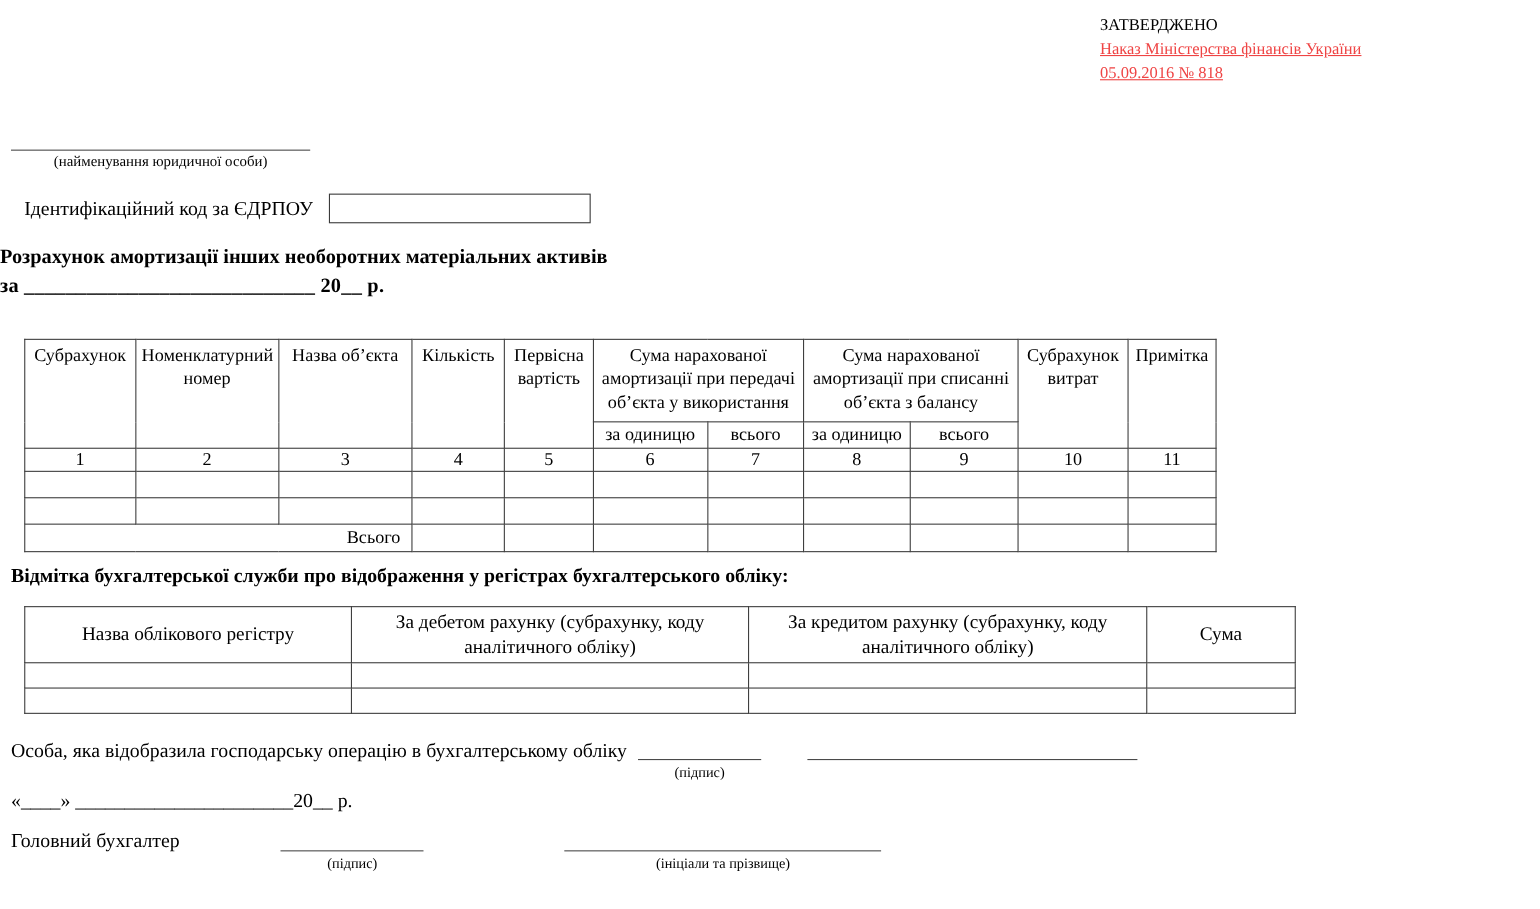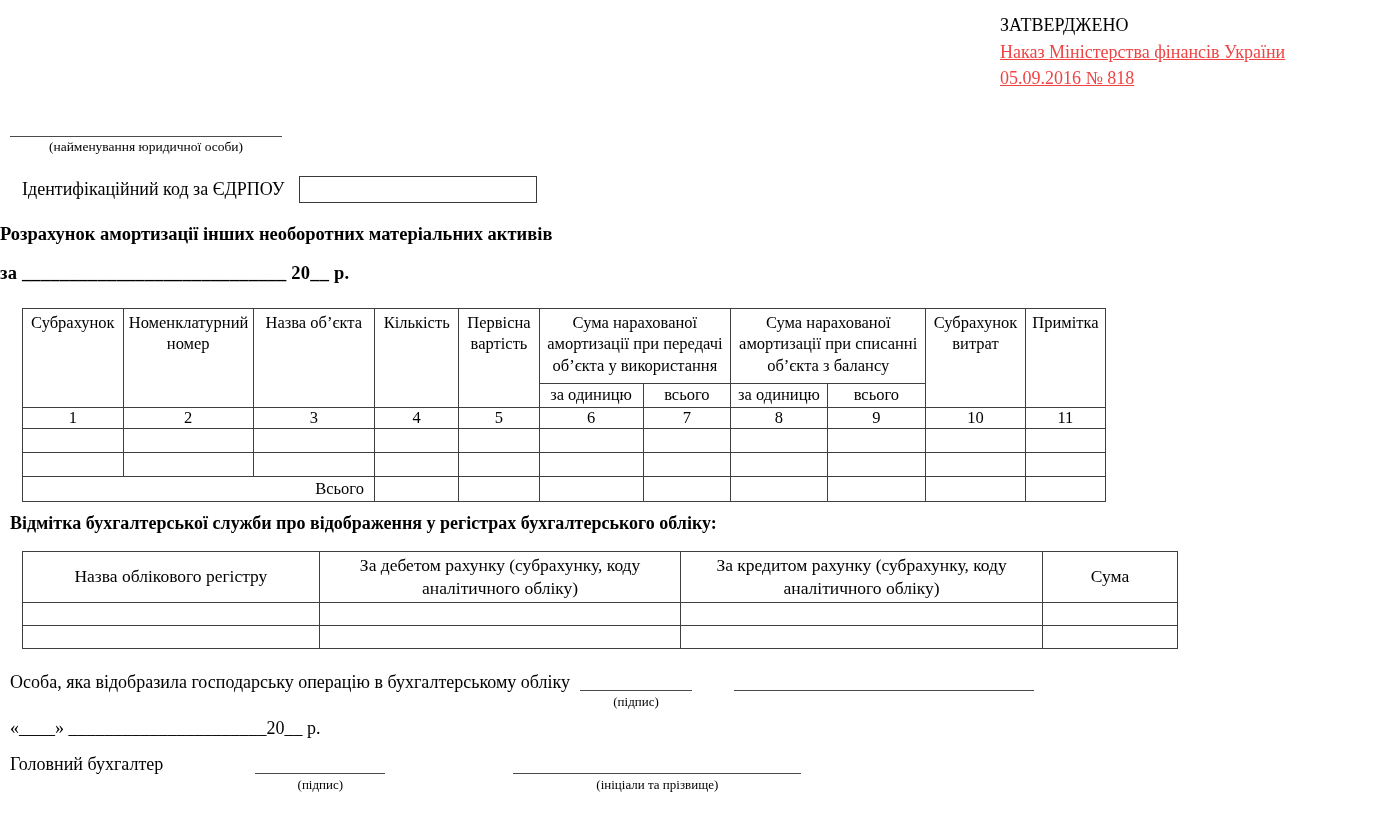--- a/index.html
+++ b/index.html
@@ -7,36 +7,36 @@
   body {
     width: 1400px; height: 826px;
     font-family: "Liberation Serif", "DejaVu Serif", serif;
     color: #000;
     position: relative;
     overflow: hidden;
   }
   .page { position: relative; width: 1400px; height: 826px; }
 
   
-  .approval { position: absolute; left: 1000px; top: 12px; font-size: 18px; line-height: 1.48; }
+  .approval { position: absolute; left: 1000px; top: 12px; font-size: 15px; line-height: 1.48; }
   .approval .link { color: #ef4444; text-decoration: underline; display: block; cursor: pointer; }
 
   
   .org-name { position: absolute; left: 10px; top: 114px; width: 272px; }
   .org-name .line { height: 23px; border-bottom: 1.4px solid #4a4a4a; }
   .org-name .caption { font-size: 13.5px; text-align: center; padding-top: 2px; color: #000; }
 
   
   .edrpou { position: absolute; left: 22px; top: 176px; display: flex; align-items: center; font-size: 18px; }
   .edrpou .box { width: 238px; height: 27px; border: 1.6px solid #3a3a3a; margin-left: 14px; background: #fff; }
 
   
   .titleblock { position: absolute; left: 0; top: 224px; width: 1390px; text-align: left; }
   .titleblock .t1 { font-size: 18.5px; font-weight: bold; }
-  .titleblock .t2 { font-size: 18.5px; font-weight: bold; margin-top: 18px; letter-spacing: 0.2px; }
+  .titleblock .t2 { font-size: 18.5px; font-weight: bold; margin-top: 5px; letter-spacing: 0.2px; }
   .titleblock .period { font-size: 12.5px; font-weight: normal; margin-top: 1px; transform: translateX(-45px); }
 
   
   table { border-collapse: collapse; table-layout: fixed; }
   th, td { border: 1.5px solid #3f3f3f; font-weight: normal; padding: 2px 5px; }
 
   .t-main { position: absolute; left: 22px; top: 308px; width: 1084px; font-size: 16.5px; }
   .t-main th { vertical-align: top; text-align: center; line-height: 1.3; padding-top: 3px; }
   .t-main tr.hrow1 { height: 75px; }
   .t-main tr.hrow2 { height: 21px; }

